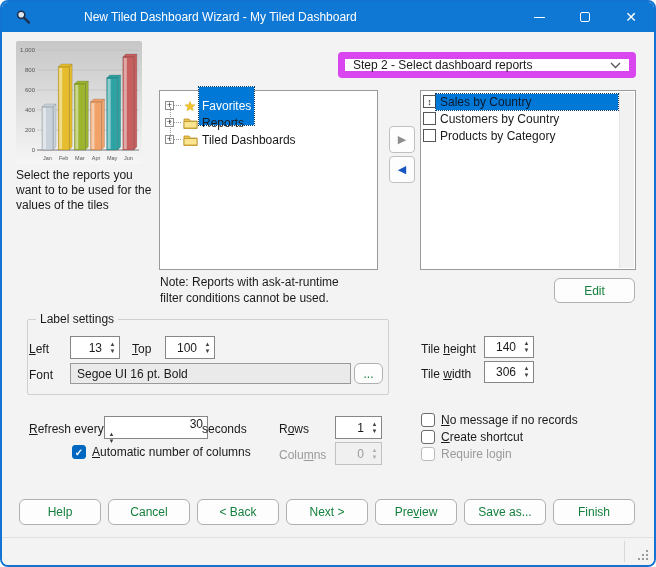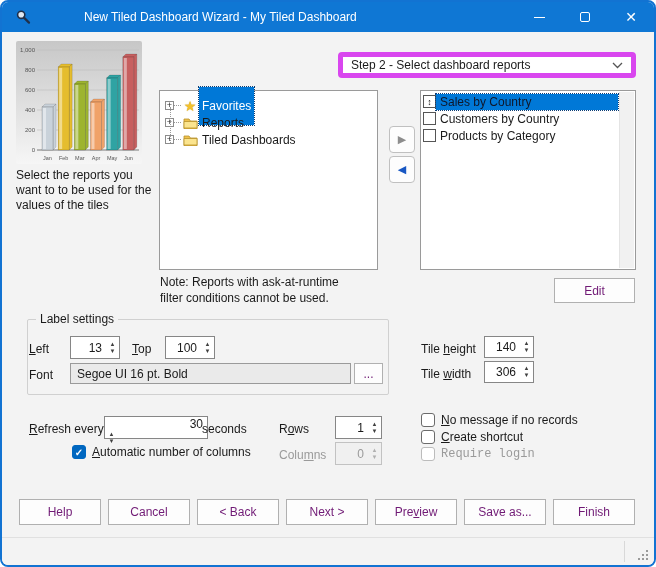--- a/index.html
+++ b/index.html
@@ -12,22 +12,22 @@
   .titlebar .title{margin-left:8px;font-size:12px;}
   .appicon{width:18px;height:18px;margin-left:12px;display:flex;align-items:center;justify-content:center;}
   .wctrls{margin-left:auto;display:flex;height:100%;}
   .wbtn{width:46px;height:100%;display:flex;align-items:center;justify-content:center;color:#fff;}
   .glyph-min{width:11px;height:1px;background:#fff;}
   .glyph-max{width:10px;height:10px;border:1px solid #fff;border-radius:2px;}
   .glyph-close{font-size:14px;line-height:1;}
 
   
   .listbox{background:#fff;border:1px solid #9a9a9a;}
-  .btn{background:#fdfdfd;border:1px solid #b0b0b0;border-radius:0;display:flex;align-items:center;justify-content:center;font-size:12px;color:#701a75;}
-  .combo{background:#fff;border:5px solid #d946ef;border-radius:4px;display:flex;align-items:center;padding:0 8px;}
+  .btn{background:#fdfdfd;border:1px solid #b0b0b0;border-radius:6px;display:flex;align-items:center;justify-content:center;font-size:12px;color:#15803d;}
+  .combo{background:#fff;border:7px solid #d946ef;border-radius:4px;display:flex;align-items:center;padding:0 8px;}
   .combo .chev{margin-left:auto;color:#555;}
   .spin{display:flex;align-items:stretch;background:#fff;border:1px solid #868686;}
   .spin .val{flex:1;display:flex;align-items:center;justify-content:flex-end;padding-right:4px;font-size:12px;}
   .spin .arrows{width:13px;display:flex;flex-direction:column;align-items:center;justify-content:center;line-height:1;}
   .spin .arrows span{font-size:6px;color:#404040;height:7px;display:block;}
   .spin.disabled{background:#f0f0f0;border-color:#c2c2c2;}
   .spin.disabled .val{color:#9a9a9a;}
   .spin.disabled .arrows span{color:#b0b0b0;}
   .cb{width:14px;height:14px;border:1px solid #6b6b6b;border-radius:3px;background:#fff;display:inline-flex;align-items:center;justify-content:center;flex:none;}
   .cb.on{background:#0067c0;border-color:#0067c0;}
@@ -279,21 +279,21 @@
     <span class="olbl"><u>A</u>utomatic number of columns</span>
   </div>
   <div class="optrow" style="left:419px;top:411px;">
     <span class="cb"></span>
     <span class="olbl"><u>N</u>o message if no records</span>
   </div>
   <div class="optrow" style="left:419px;top:428px;">
     <span class="cb"></span>
     <span class="olbl"><u>C</u>reate shortcut</span>
   </div>
-  <div class="optrow disabled" style="left:419px;top:445px;font-family:Liberation Mono, monospace;">
+  <div class="optrow disabled" style="left:419px;top:445px;">
     <span class="cb"></span>
     <span class="olbl">Require login</span>
   </div>
 
   <div class="footer">
     <div class="btn">Help</div>
     <div class="btn">Cancel</div>
     <div class="btn">&lt; Back</div>
     <div class="btn">Next &gt;</div>
     <div class="btn">Pre<u>v</u>iew</div>

